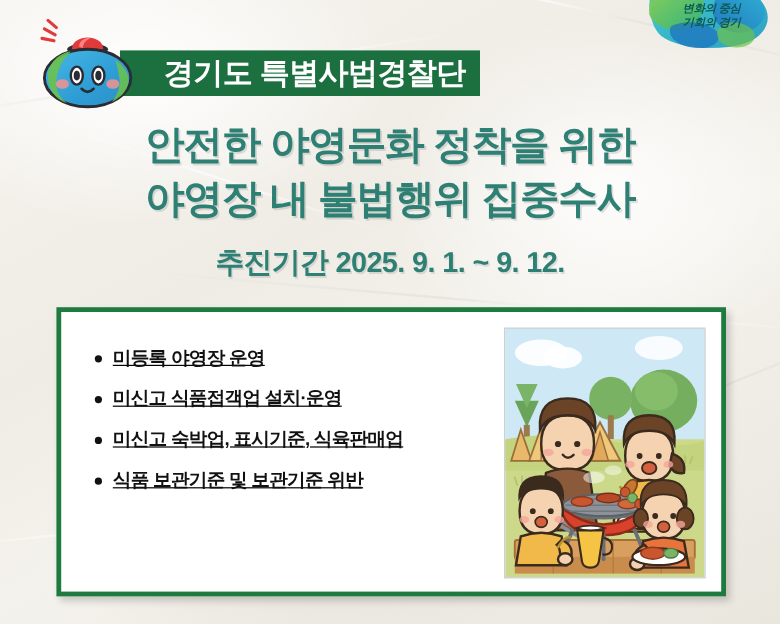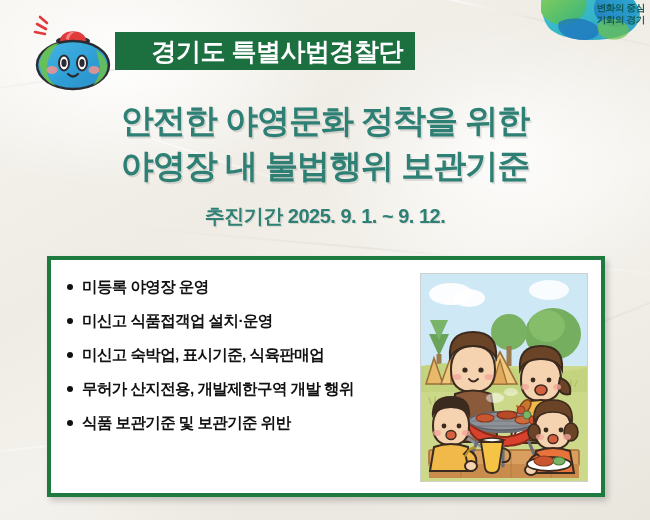--- a/index.html
+++ b/index.html
@@ -53,53 +53,53 @@
     right: 5px;
     top: -4px;
     width: 104px;
     height: 48px;
   }
   #gg-logo .logo-text {
     position: absolute;
     left: 0;
     top: 6px;
     width: 104px;
-    text-align: right;
+    text-align: center;
     color: #0d5a52;
     font-size: 9.5px;
     font-weight: bold;
     line-height: 12px;
     letter-spacing: -0.3px;
+    font-style: italic;
   }
 
   
   #mascot {
     position: absolute;
     left: 26px;
     top: 12px;
     width: 94px;
     height: 80px;
     z-index: 3;
   }
 
   
   #org-badge {
     position: absolute;
     left: 100px;
-    top: 32px;
+    top: 42px;
     width: 300px;
     height: 38px;
     background: #1c7040;
     z-index: 2;
     display: flex;
     align-items: center;
     justify-content: flex-end;
     box-sizing: border-box;
     padding-right: 12px;
-    margin-left: 15px;
   }
   #org-badge .badge-label {
     color: #ffffff;
     font-size: 25px;
     font-weight: bold;
     letter-spacing: -0.5px;
     line-height: 1;
     white-space: nowrap;
   }
 
@@ -121,21 +121,21 @@
   #headline .line2 { display: block; }
 
   #period {
     position: absolute;
     left: 0;
     top: 203px;
     width: 650px;
     text-align: center;
     color: #2e8074;
     font-weight: bold;
-    font-size: 20px;
+    font-size: 24px;
     letter-spacing: -0.5px;
     text-shadow: 1.2px 1.2px 0 rgba(120,120,120,0.2);
   }
 
   
   #content-box {
     position: absolute;
     left: 47px;
     top: 256px;
     width: 558px;
@@ -143,23 +143,24 @@
     background: #ffffff;
     border: 4px solid #1f7a3f;
     box-sizing: border-box;
     box-shadow: 3px 4px 6px rgba(0,0,0,0.18);
   }
   #bullet-list {
     position: absolute;
     left: 16px;
     top: 18px;
     width: 360px;
-    margin: 0;
+    margin: 12px;
     padding: 0;
     list-style: none;
+    text-decoration: underline;
   }
   #bullet-list li {
     display: flex;
     align-items: flex-start;
     margin-bottom: 16px;
     color: #111111;
     font-size: 15.5px;
     font-weight: bold;
     letter-spacing: -0.6px;
     line-height: 18px;
@@ -265,21 +266,21 @@
       </g>
     </svg>
   </div>
 
   <div id="org-badge">
     <span class="badge-label">경기도 특별사법경찰단</span>
   </div>
 
   <div id="headline">
     <span class="line1">안전한 야영문화 정착을 위한</span>
-    <span class="line2">야영장 내 불법행위 보관기준</span>
+    <span class="line2">야영장 내 불법행위 집중수사</span>
   </div>
 
   <div id="period">추진기간 2025. 9. 1.  ~  9. 12.</div>
 
   <div id="content-box">
 
     <ul id="bullet-list">
       <li>
         <span class="dot"></span>
         <span>미등록 야영장 운영</span>
@@ -287,24 +288,20 @@
       <li>
         <span class="dot"></span>
         <span>미신고 식품접객업 설치·운영</span>
       </li>
       <li>
         <span class="dot"></span>
         <span>미신고 숙박업, 표시기준, 식육판매업</span>
       </li>
       <li>
         <span class="dot"></span>
-        <span>무허가 산지전용, 개발제한구역 개발 행위</span>
-      </li>
-      <li>
-        <span class="dot"></span>
         <span>식품 보관기준 및 보관기준 위반</span>
       </li>
     </ul>
 
     <div id="illustration">
       <svg width="166" height="207" viewBox="0 0 166 207">
 
         <rect x="0" y="0" width="166" height="100" fill="#cfe8f5"></rect>
 
         <ellipse cx="30" cy="20" rx="22" ry="11" fill="#ffffff" opacity="0.9"></ellipse>

